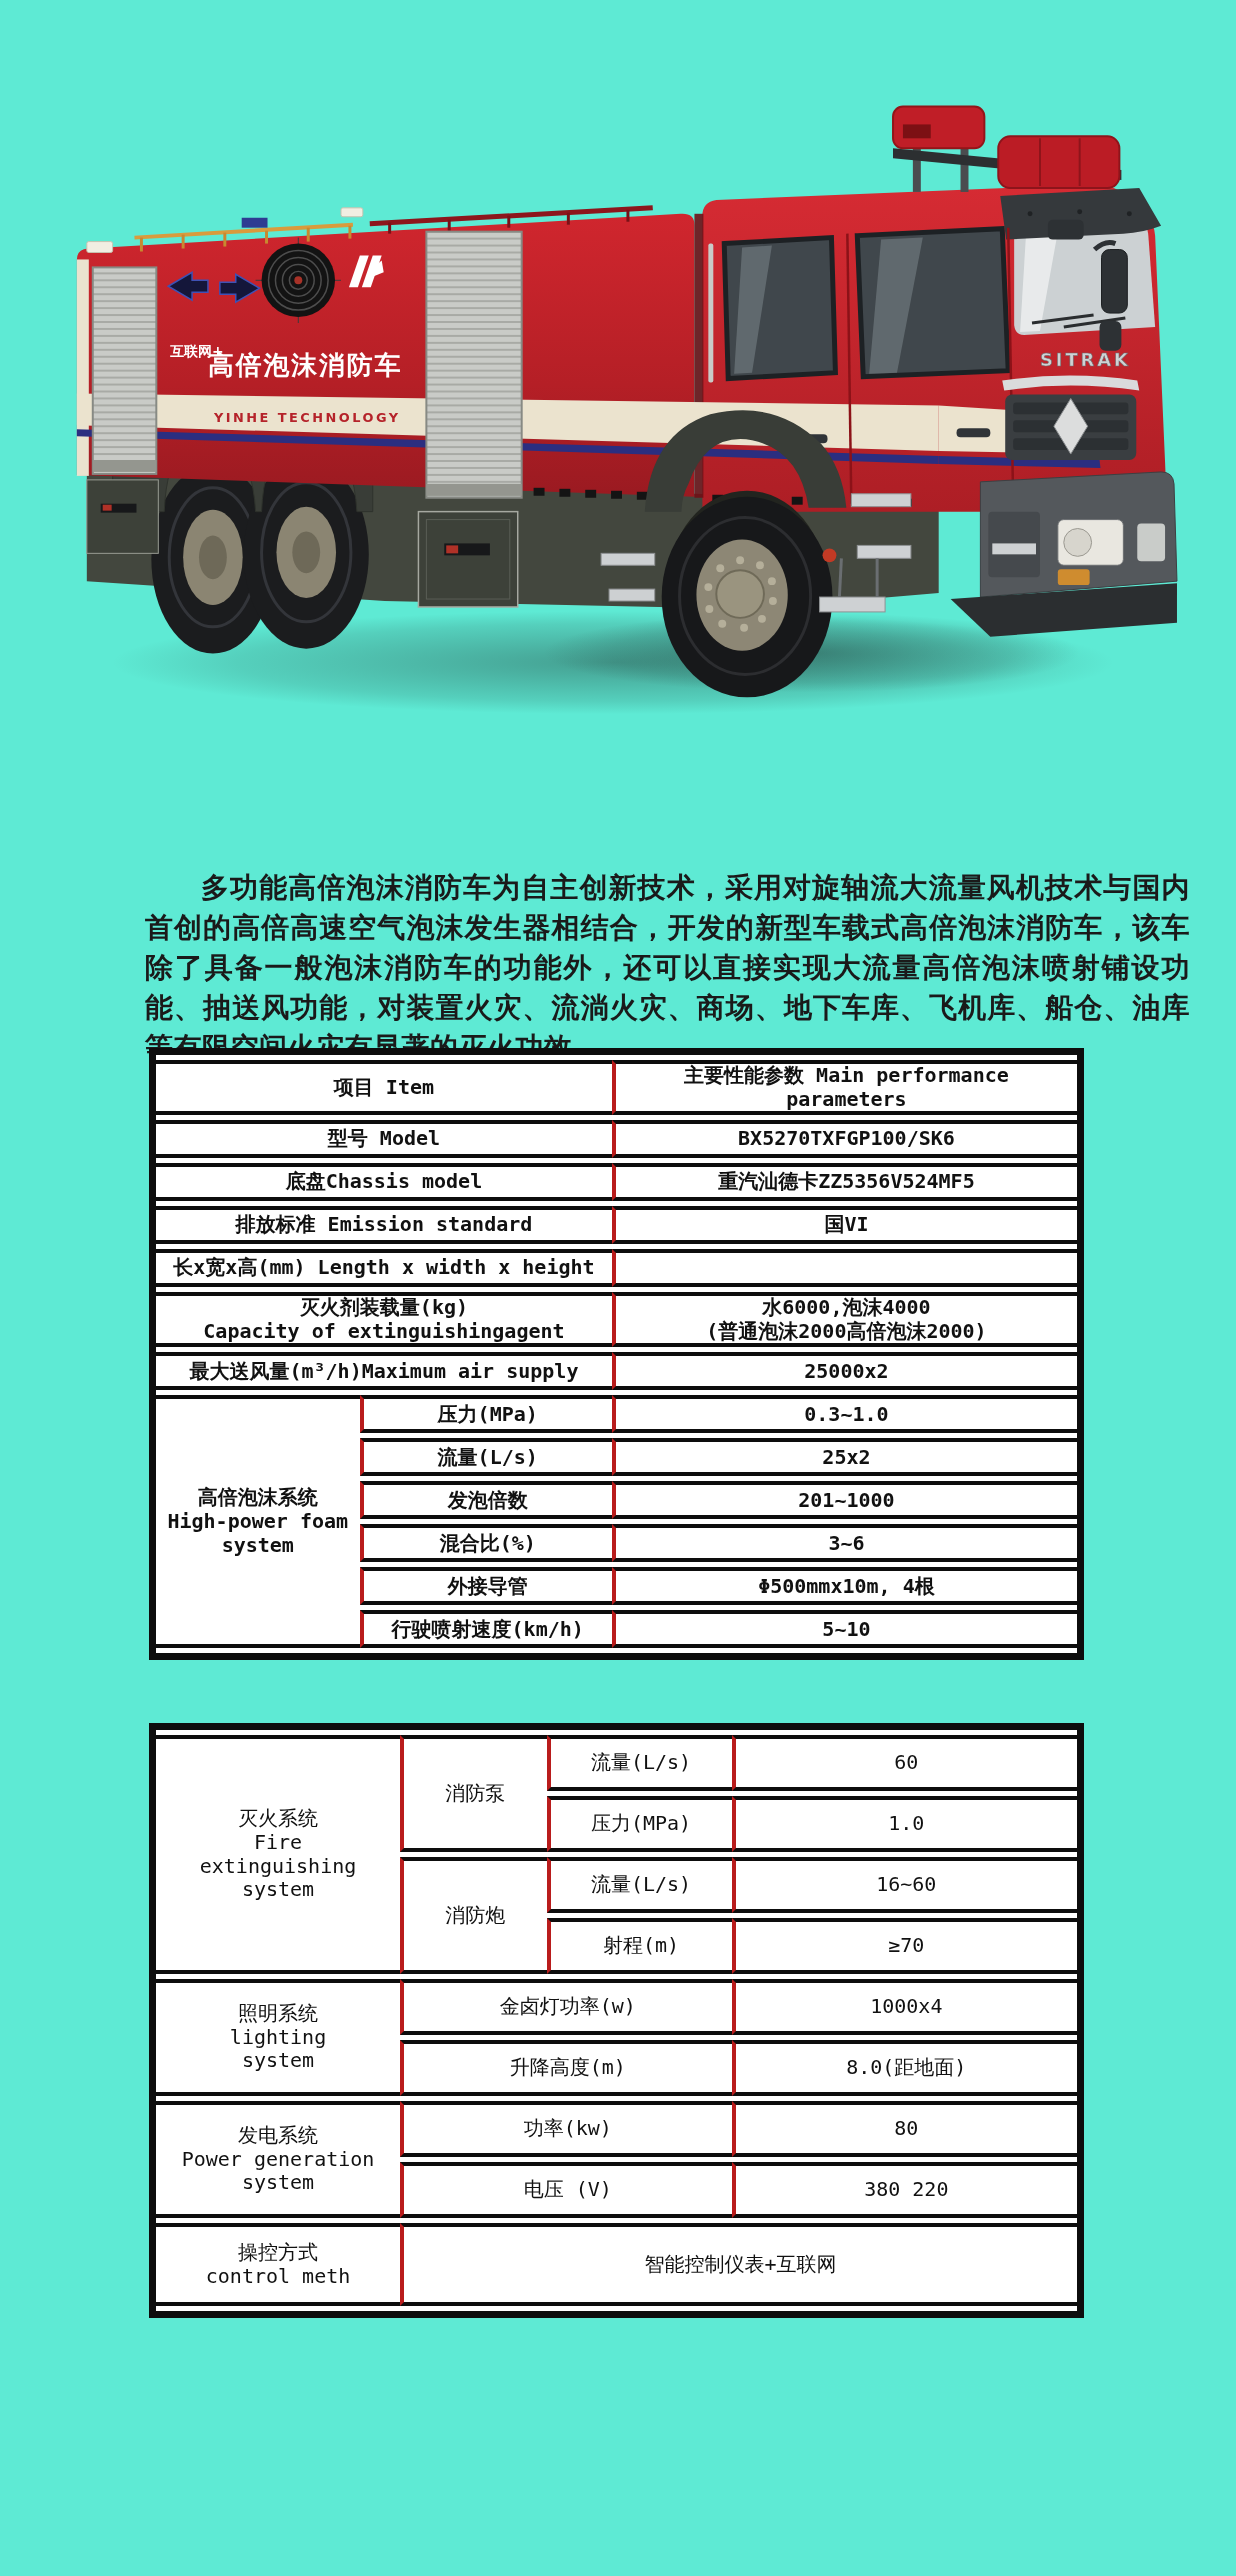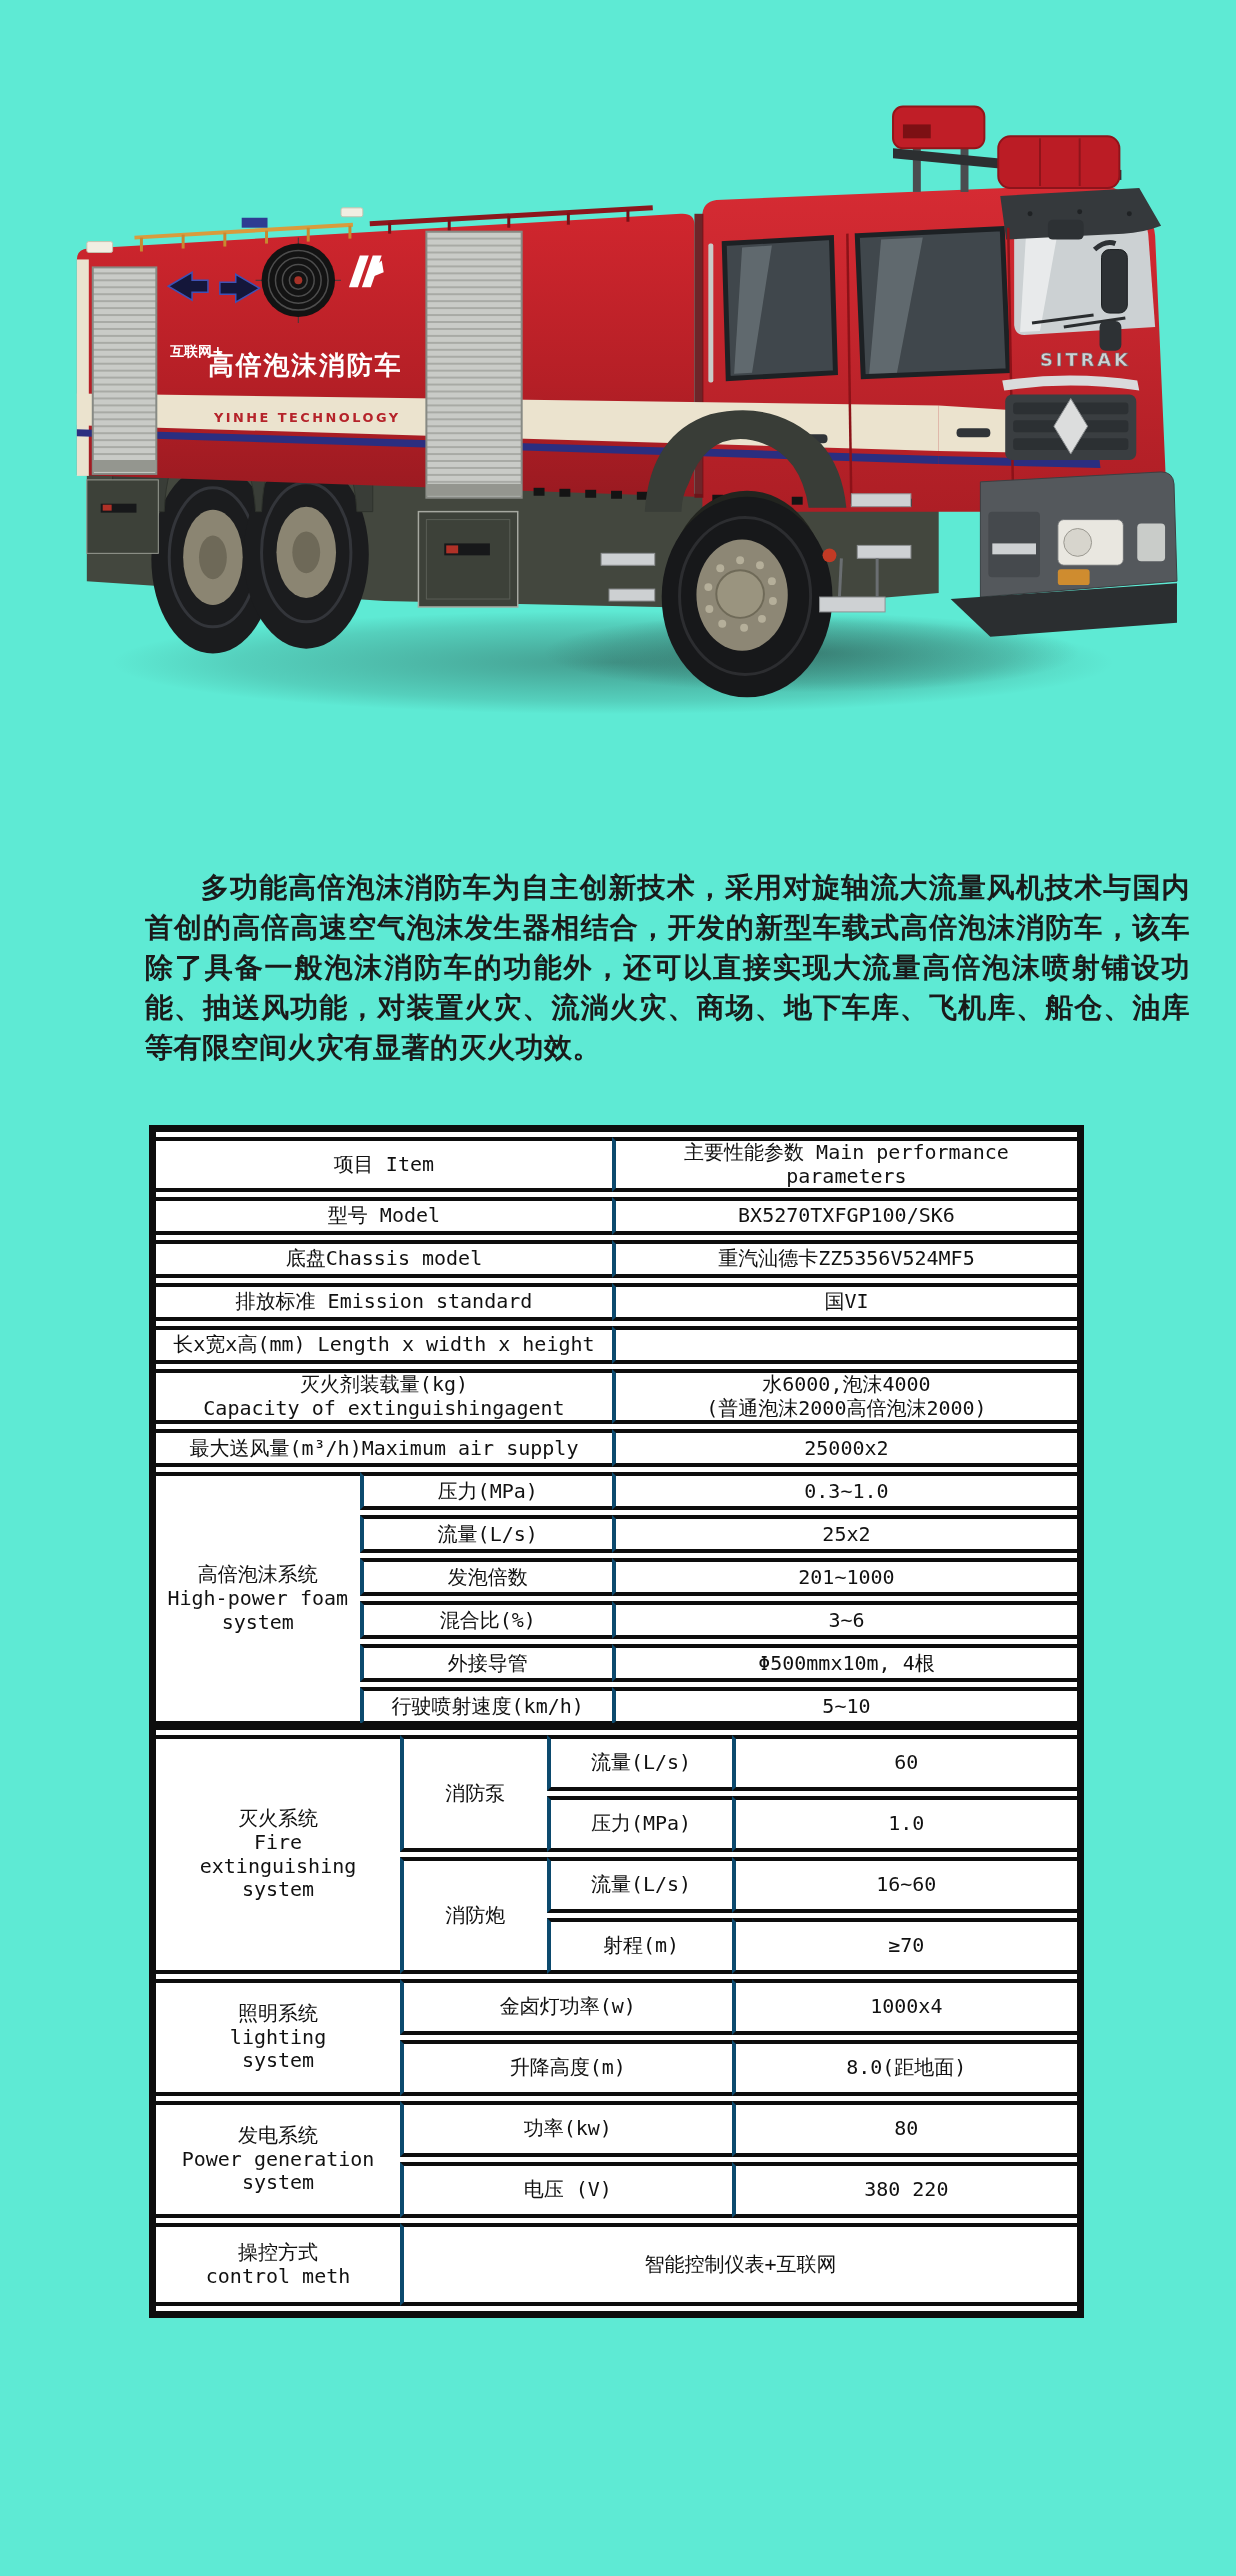--- a/index.html
+++ b/index.html
@@ -9,25 +9,25 @@
   .truck-wrap{position:absolute;left:57px;top:45px;width:1122px;height:695px;}
   .truck-wrap svg{display:block;width:100%;height:100%;}
   
   .intro{position:absolute;left:97px;top:840px;width:1045px;
          font-family:"DejaVu Sans", sans-serif;font-weight:bold;color:#1a1a1a;
          font-size:28px;line-height:40px;text-align:justify;text-indent:2em;letter-spacing:0.5px;margin-left:48px;}
   
   .spec{position:absolute;border-collapse:separate;border-spacing:0 5px;border:7px solid #0d0d0d;
         width:935px;table-layout:fixed;background:#ffffff;
         font-family:"DejaVu Sans Mono","Liberation Mono", monospace;color:#111;}
-  .spec td{border-top:4px solid #0d0d0d;border-bottom:4px solid #0d0d0d;border-left:4px solid #0c4a6e;
+  .spec td{border-top:4px solid #0d0d0d;border-bottom:4px solid #0d0d0d;border-left:4px solid #b91c1c;
            text-align:center;vertical-align:middle;padding:0 8px;font-size:20px;line-height:1.18;
            overflow:hidden;}
   .spec td.first{border-left:none;}
-  .t1{left:149px;top:1125px;}
+  .t1{left:149px;top:1048px;font-weight:bold;}
   .t1 td{height:30px;}
   .t1 tr.tall td{height:46px;}
   .t2{left:149px;top:1723px;}
   .t2 td{height:48px;}
   .t2 tr.xtall td{height:75px;}
   .cellline{display:block;}
 </style>
 </head>
 <body>
 

